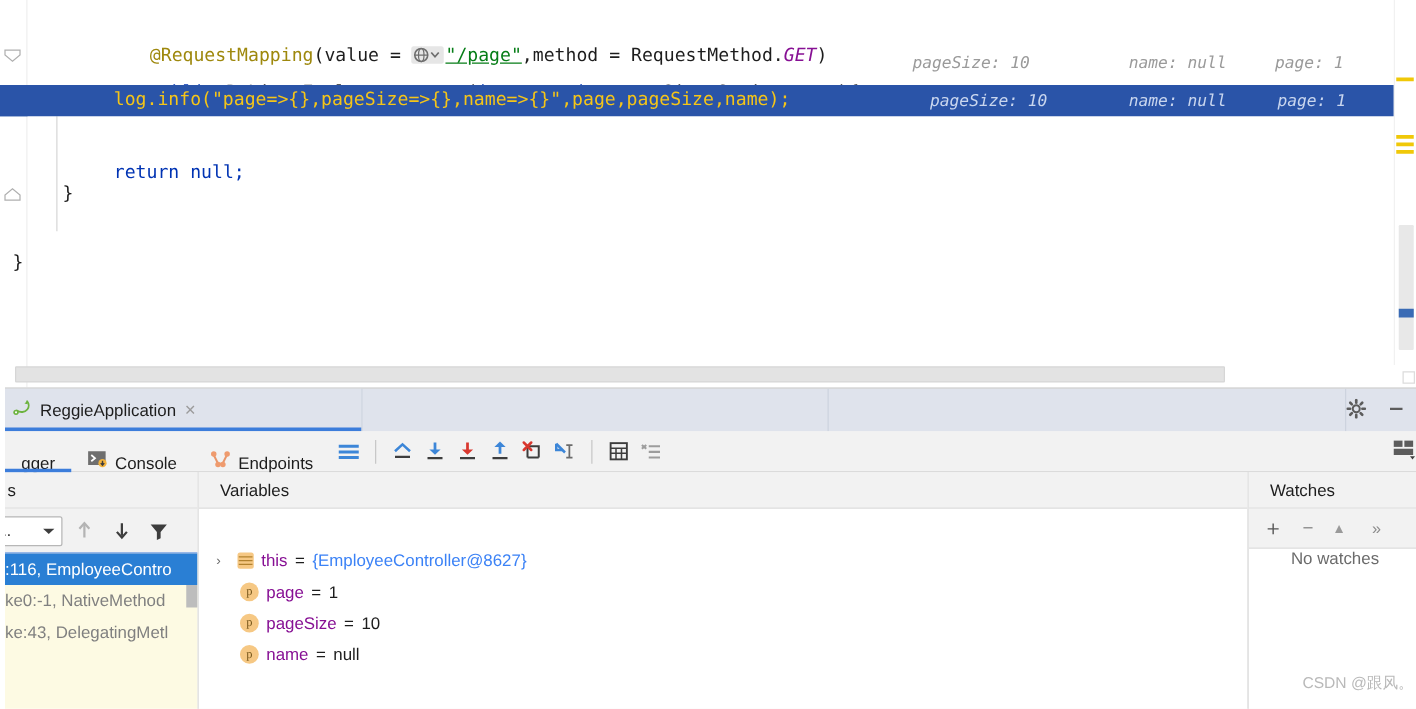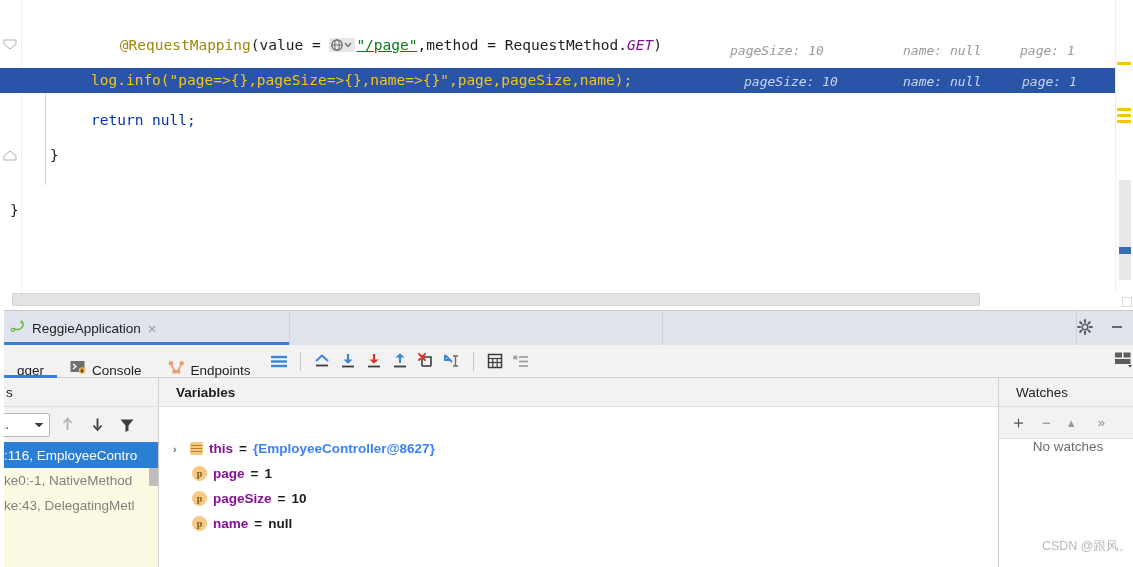--- a/index.html
+++ b/index.html
@@ -158,21 +158,21 @@
     display: flex;
   }
   .col-frames {
     width: 155px; position: relative;
     background: #ffffff;
     border-right: 1px solid #cfcfcf;
     overflow: hidden;
   }
   .col-vars {
     flex: 1; position: relative; background: #ffffff;
-    border-right: 1px solid #cfcfcf; overflow: hidden; font-weight: bold;
+    border-right: 1px solid #cfcfcf; overflow: hidden;
   }
   .col-watch {
     width: 138px; position: relative; background: #ffffff; overflow: hidden;
   }
   .panel-title {
     height: 29px; background: #f2f2f2;
     display: flex; align-items: center;
     padding-left: 17px;
     font-size: 13.5px; color: #1d1d1d;
     border-bottom: 1px solid #dedede;
@@ -276,21 +276,21 @@
         <span class="k">public</span><span class="ty"> R&lt;List&lt;Employee&gt;&gt; </span><span class="fn">page</span><span class="ty">(</span><span class="k">int</span><span class="ty"> page,</span><span class="k">int</span><span class="ty"> pageSize,</span><span class="ty">String</span><span class="ty"> name){</span>
       </span>
     </div>
 
     
     <div class="cline indent2 hl-line" style="top:68px">
       <span class="txt">log.info("page=&gt;{},pageSize=&gt;{},name=&gt;{}",page,pageSize,name);</span>
     </div>
 
     
-    <div class="cline indent2" style="top:108px">
+    <div class="cline indent2" style="top:126px">
       <span class="txt"><span class="k">return</span><span class="k"> null;</span></span>
     </div>
 
     
     <div class="cline" style="top:143px">
       <span class="txt">}</span>
     </div>
 
     
     <div class="cline indent0" style="top:198px">

